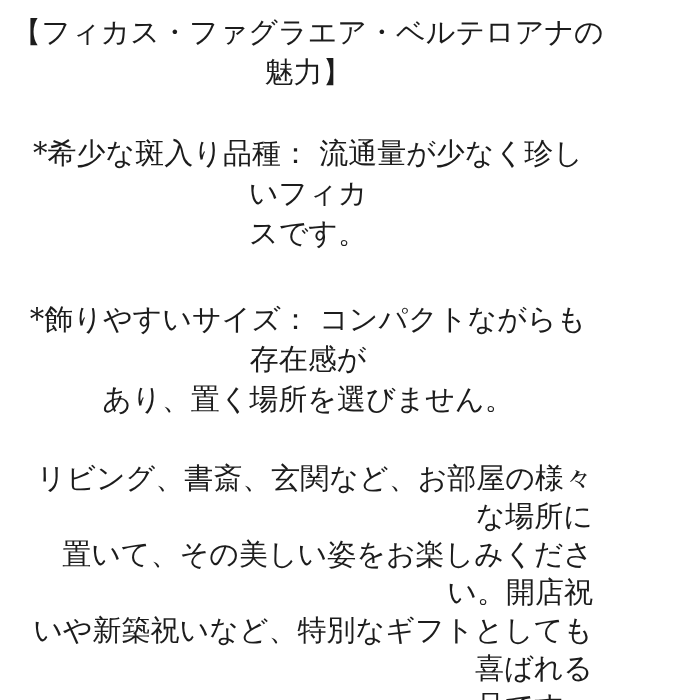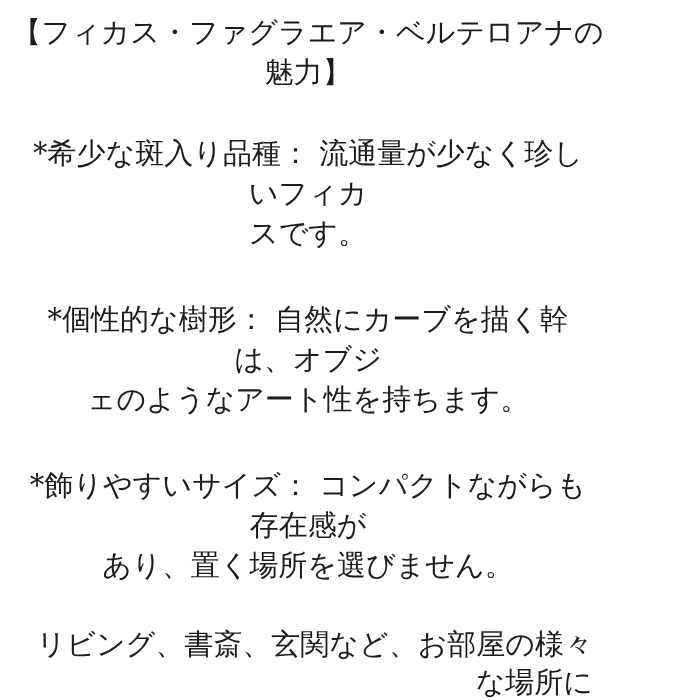--- a/index.html
+++ b/index.html
@@ -36,22 +36,20 @@
 </head>
 <body style="background: rgb(255, 255, 255); color: rgb(28, 28, 28);">
 
 <main class="doc">
   <h1 class="title">【フィカス・ファグラエア・ベルテロアナの魅力】</h1>
 
   <p class="para">*希少な斑入り品種： 流通量が少なく珍しいフィカ
 スです。</p>
 
 
-  <p class="para gap">*個性的な樹形： 自然にカーブを描く幹は、オブジ
-ェのようなアート性を持ちます。</p>
 
   <p class="para gap">*飾りやすいサイズ： コンパクトながらも存在感が
 あり、置く場所を選びません。</p>
 
   <p class="para gap-lg closing">リビング、書斎、玄関など、お部屋の様々な場所に
 置いて、その美しい姿をお楽しみください。開店祝
 いや新築祝いなど、特別なギフトとしても喜ばれる
 一品です。</p>
 </main>
 

